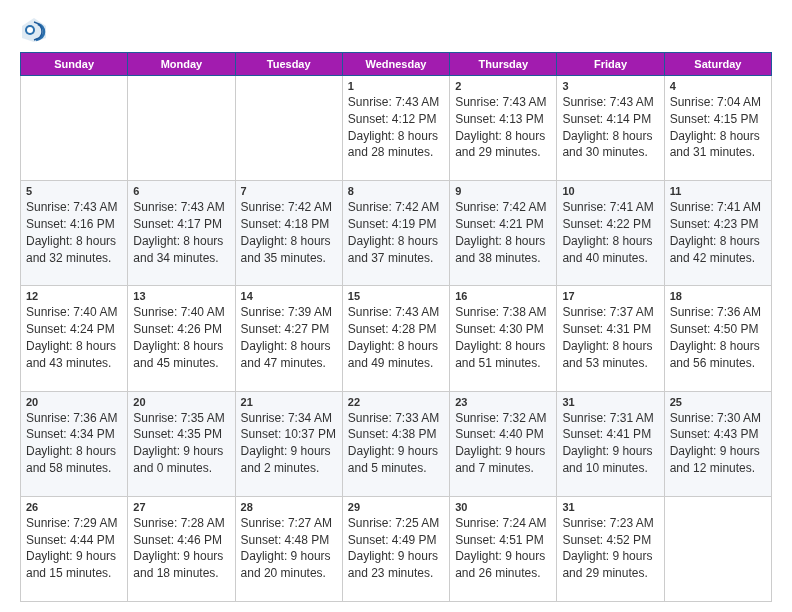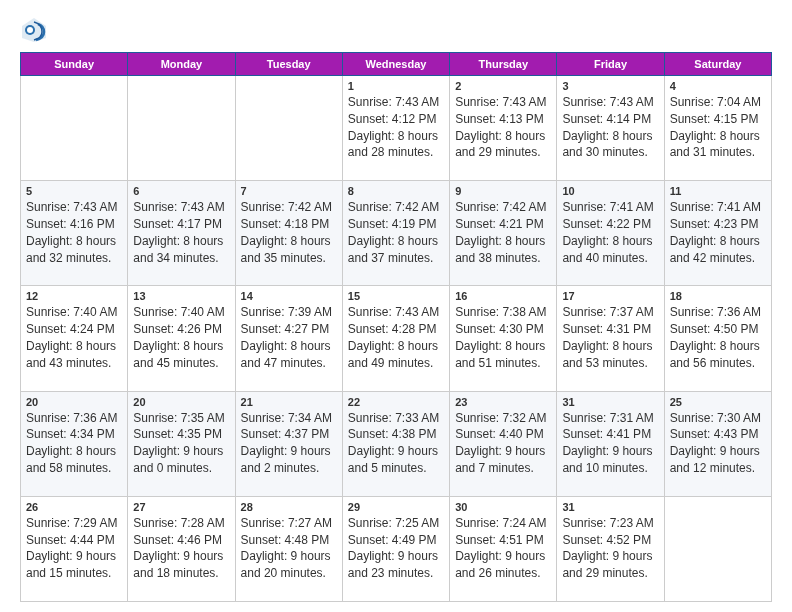--- a/index.html
+++ b/index.html
@@ -260,21 +260,21 @@
           </td>
           <td>
             <span class="day-num">20</span>
             <div class="day-info">Sunrise: 7:35 AM
 Sunset: 4:35 PM
 Daylight: 9 hours and 0 minutes.</div>
           </td>
           <td>
             <span class="day-num">21</span>
             <div class="day-info">Sunrise: 7:34 AM
-Sunset: 4:37 PM
+Sunset: 10:37 PM
 Daylight: 9 hours and 2 minutes.</div>
           </td>
           <td>
             <span class="day-num">22</span>
             <div class="day-info">Sunrise: 7:33 AM
 Sunset: 4:38 PM
 Daylight: 9 hours and 5 minutes.</div>
           </td>
           <td>
             <span class="day-num">23</span>

